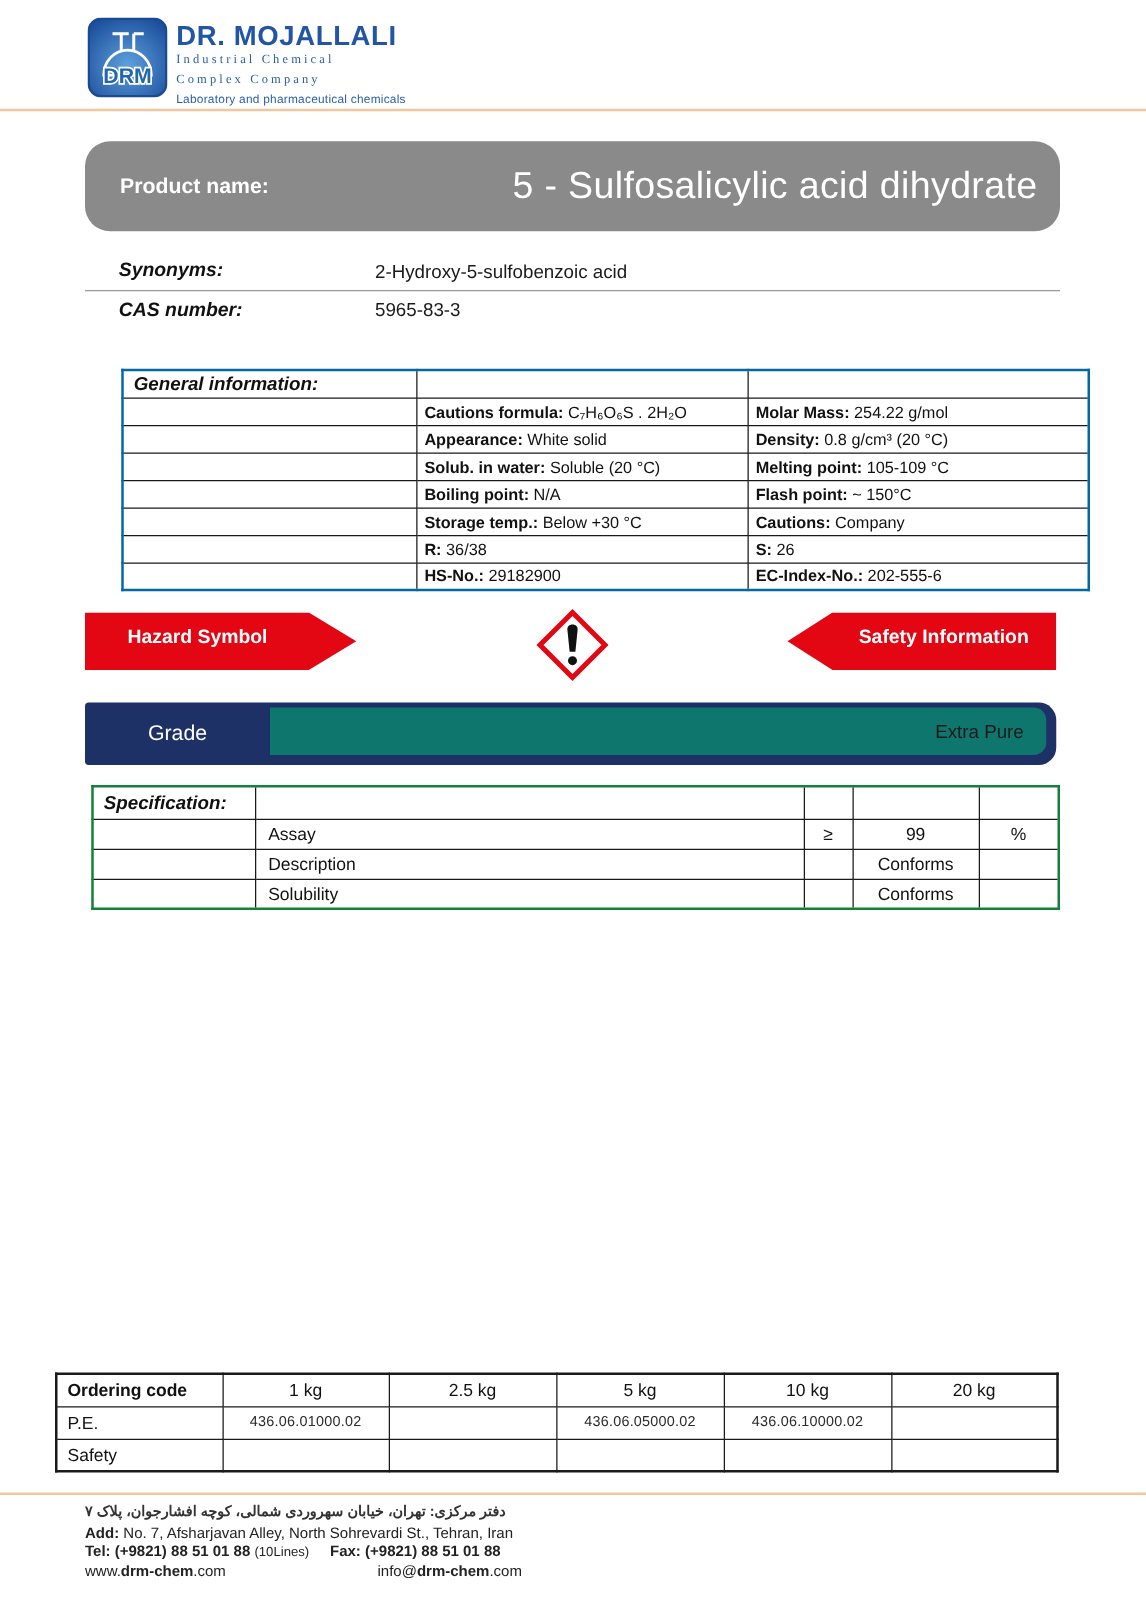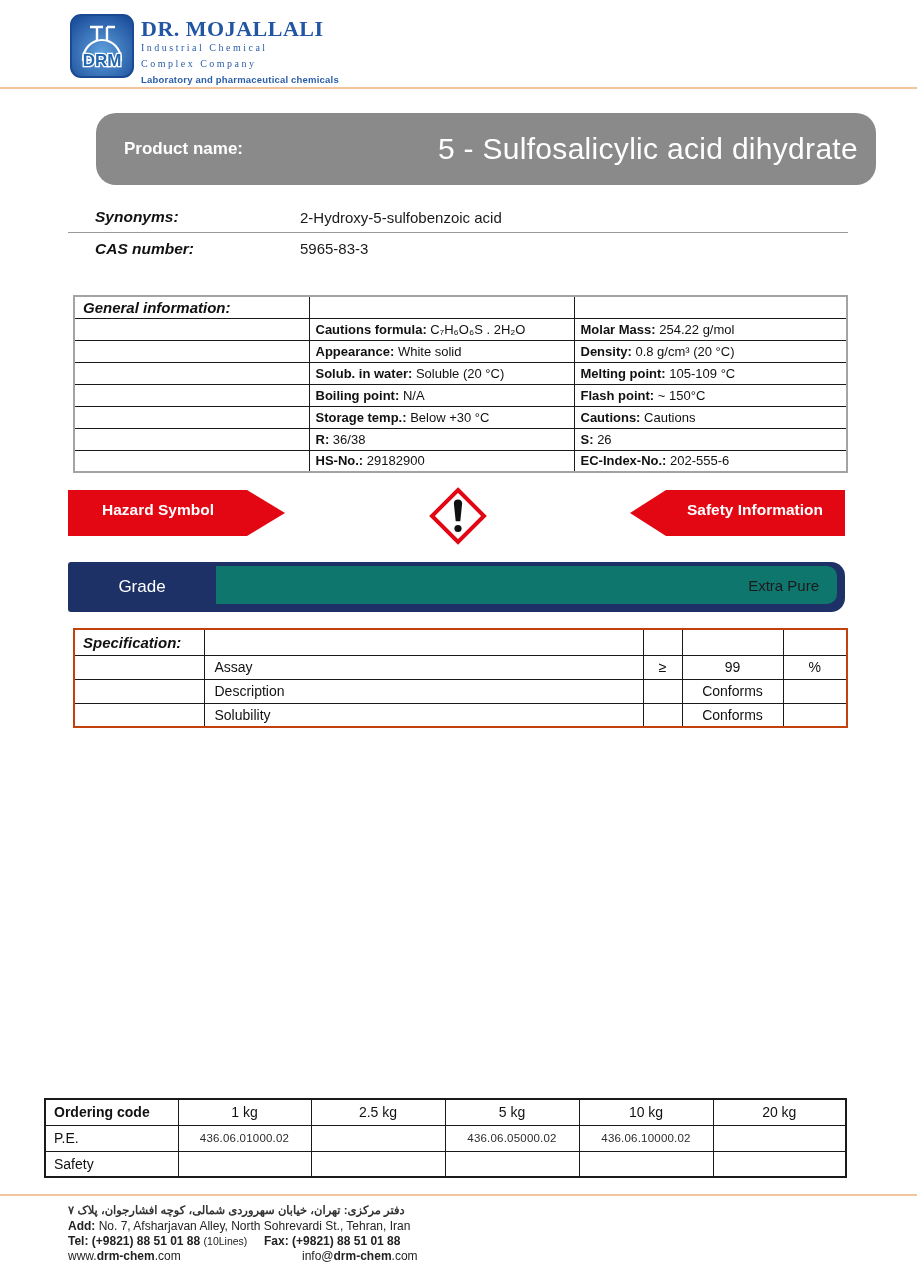--- a/index.html
+++ b/index.html
@@ -2,65 +2,65 @@
 <html><head>
 <meta charset="utf-8">
 <style>
   * { margin:0; padding:0; box-sizing:border-box; }
   html,body { width:917px; height:1280px; background:#fff; font-family:"Liberation Sans", sans-serif; color:#111; }
   .page { position:relative; width:917px; height:1280px; background:#ffffff; overflow:hidden; }
 
   
   .logo-wrap { position:absolute; left:70px; top:14px; display:flex; gap:7px; }
   .logo-text { padding-top:4px; color:#2256A4; }
-  .logo-title { font-size:22px; font-weight:bold; letter-spacing:0.5px; color:#2256A4; line-height:22px;font-family:Liberation Serif, serif; }
+  .logo-title { font-size:22px; font-weight:bold; letter-spacing:0.5px; color:#2256A4; line-height:22px; }
   .logo-sub { font-family:Liberation Serif, serif; font-size:10px; letter-spacing:2.5px; line-height:16px; color:#2a5ea8; }
-  .logo-tag { font-size:9.5px; font-weight:bold; letter-spacing:0.2px; color:#2a5ea8; margin-top:2px; }
+  .logo-tag { font-size:9.5px; font-weight:normal; letter-spacing:0.2px; color:#2a5ea8; margin-top:2px; }
   .rule-orange-top { position:absolute; left:0; top:87px; width:917px; height:2px; background:#F2C59E; }
 
   
-  .banner { position:absolute; left:68px; top:113px; width:780px; height:72px; background:#8A8A8A; border-radius:20px; display:flex; align-items:center;margin-left:28px; }
+  .banner { position:absolute; left:68px; top:113px; width:780px; height:72px; background:#8A8A8A; border-radius:20px; display:flex; align-items:center; }
   .banner-label { margin-left:28px; font-size:17px; font-weight:600; color:#fff; }
   .banner-title { flex:1; text-align:right; padding-right:18px; font-size:30px; color:#fff; letter-spacing:0.3px; }
 
   
   .ids { position:absolute; left:68px; top:202px; width:780px; font-size:15px; }
   .id-row { display:flex; align-items:center; height:31px; }
   .id-row.first { border-bottom:1.5px solid #9a9a9a; }
   .id-label { width:232px; padding-left:27px; font-weight:bold; font-style:italic; font-size:15.5px; }
   .id-value { color:#1a1a1a; }
 
   
   table { border-collapse:collapse; table-layout:fixed; }
   td { border:1px solid #1a1a1a; overflow:hidden; white-space:nowrap; }
 
   
   .gi { position:absolute; left:73px; top:295px; width:773px; font-size:13px; }
   .gi td { height:22px; padding:0 0 0 6px; }
-  .gi { border:2px solid #a3a3a3; }
+  .gi { border:2px solid #0369a1;margin-left:24px; }
   .gi-title { font-size:15px; font-weight:bold; font-style:italic; padding-left:8px !important; }
   .lbl { font-weight:bold; }
 
   
   .hazard { position:absolute; left:68px; top:487px; width:777px; height:58px; }
   .arrow-box { position:absolute; top:3px; height:46px; }
   .arrow-left { left:0; width:217px; }
   .arrow-right { right:0; width:215px; }
   .arrow-text { position:absolute; top:0; height:46px; line-height:46px; color:#fff; font-weight:bold; font-size:15.5px; text-align:center; }
   .arrow-text.lt { left:0; width:180px; }
   .arrow-text.rt { right:0; width:180px; }
   .ghs { position:absolute; left:361px; top:0; }
 
   
   .grade { position:absolute; left:68px; top:562px; width:777px; height:50px; background:#1E3166; border-radius:3px 14px 14px 3px; }
   .grade-label { position:absolute; left:0; top:0; width:148px; height:50px; line-height:50px; text-align:center; color:#fff; font-weight:normal; font-size:17px; }
   .grade-field { position:absolute; left:148px; top:4px; right:8px; bottom:8px; background:#0f766e; border-radius:0 10px 10px 0; display:flex; align-items:center; justify-content:flex-end; padding-right:18px; font-size:15px; color:#1a1a1a; }
 
   
-  .spec { position:absolute; left:73px; top:628px; width:773px; font-size:14px; border:2px solid #c2410c; }
+  .spec { position:absolute; left:73px; top:628px; width:773px; font-size:14px; border:2px solid #15803d; }
   .spec td { height:24px; padding:0; }
   .spec td.nm { padding-left:10px; }
   .spec td.ctr { text-align:center; }
   .spec-title { font-size:15px; font-weight:bold; font-style:italic; padding-left:8px !important; height:26px !important; }
 
   
   .ord { position:absolute; left:44px; top:1098px; width:801px; font-size:14px; border:2px solid #1a1a1a; }
   .ord td { height:26px; padding:0; text-align:center; }
   .ord td.rowlab { text-align:left; padding-left:8px; }
   .ord .hdr0 { font-weight:bold; text-align:left; padding-left:8px; }
@@ -146,21 +146,21 @@
       <td><span class="lbl">Melting point:</span> <span>105-109 °C</span></td>
     </tr>
     <tr>
       <td></td>
       <td><span class="lbl">Boiling point:</span> <span>N/A</span></td>
       <td><span class="lbl">Flash point:</span> <span>~ 150°C</span></td>
     </tr>
     <tr>
       <td></td>
       <td><span class="lbl">Storage temp.:</span> <span>Below  +30 °C</span></td>
-      <td><span class="lbl">Cautions:</span> <span>Cautions</span></td>
+      <td><span class="lbl">Cautions:</span> <span>Company</span></td>
     </tr>
     <tr>
       <td></td>
       <td><span class="lbl">R:</span> <span>36/38</span></td>
       <td><span class="lbl">S:</span> <span>26</span></td>
     </tr>
     <tr>
       <td></td>
       <td><span class="lbl">HS-No.:</span> <span>29182900</span></td>
       <td><span class="lbl">EC-Index-No.:</span> <span>202-555-6</span></td>

